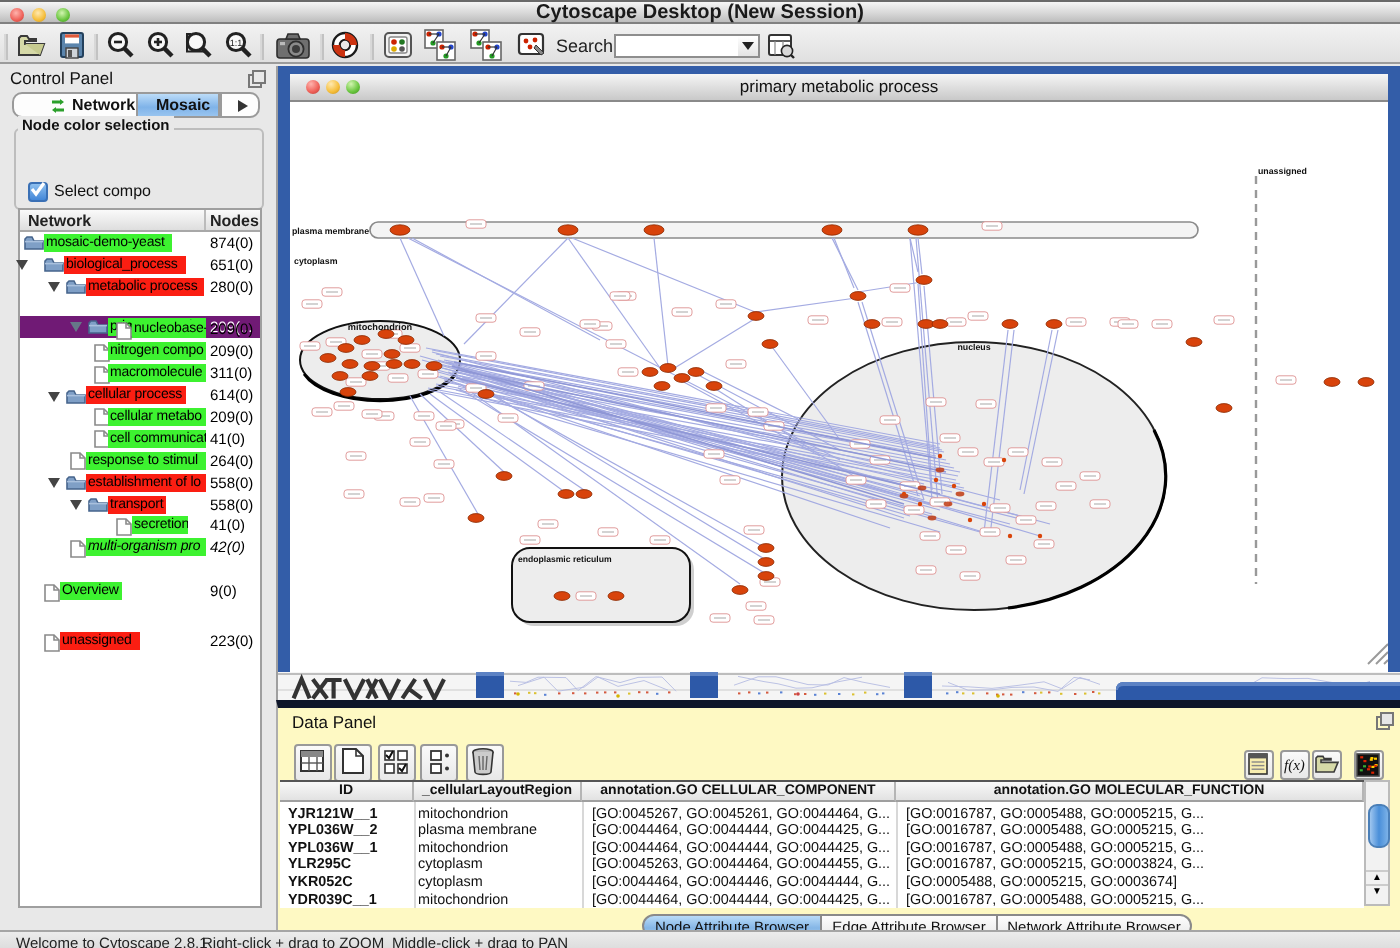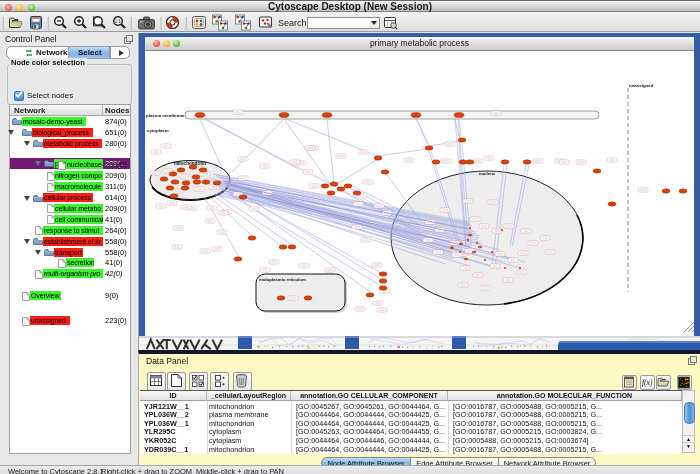--- a/index.html
+++ b/index.html
@@ -180,35 +180,35 @@
 <div class="abs" id="cpanel">
   <div class="abs" id="cphead">Control Panel</div>
   <svg class="abs" style="left:124px;top:2px" width="9" height="9">
       <rect x="0.5" y="2.5" width="6" height="6" fill="none" stroke="#777"></rect>
       <rect x="2.5" y="0.5" width="6" height="6" fill="#e8e8e8" stroke="#777"></rect>
     </svg>
   <div class="abs" id="tabbar">
     <div id="tabmosaic"></div>
     <div id="tabarrow"></div>
     <div class="abs tabtxt" style="left:29px;top:0">Network</div>
-    <div class="abs tabtxt" style="left:71px;top:0">Select</div>
+    <div class="abs tabtxt" style="left:71px;top:0">Mosaic</div>
     <svg class="abs" style="left:18px;top:2px" width="8" height="8">
         <path d="M1 2 L5 2 M3 6 L7 6" stroke="#2ca02c" stroke-width="1.4"></path>
         <path d="M5 0.5 L7 2 L5 3.5 Z M3 4.5 L1 6 L3 7.5 Z" fill="#2ca02c"></path>
       </svg>
     <div class="abs" style="left:112px;top:3px;width:0;height:0;border-top:3px solid transparent;border-bottom:3px solid transparent;border-left:5px solid #333;"></div>
   </div>
   <div class="abs" id="groupbox"></div>
   <div class="abs" id="grouplabel">Node color selection</div>
   <div class="abs" id="checkbox">
       <svg width="10" height="10" style="position:absolute;left:-1px;top:-2px">
         <path d="M2 4.5 L4 7 L8 1.5" stroke="#fff" stroke-width="1.6" fill="none"></path>
       </svg>
     </div>
-  <div class="abs" id="checklabel">Select nodes</div>
+  <div class="abs" id="checklabel">Select compo</div>
   <div class="abs" id="treebox">
     <div id="treehead">
         <span style="position:absolute;left:4px;top:0.5px">Network</span>
         <span style="position:absolute;left:95px;top:0.5px">Nodes</span>
         <div style="position:absolute;left:92px;top:0;width:1px;height:10px;background:#bbb"></div>
       </div>
     <div id="treerows">
         <div class="trow" style="top:11.2px;">
 <svg class="dicon" style="left:2px" width="10" height="9">
             <path d="M0.5 2.5 L0.5 7.5 L9.5 7.5 L9.5 3.5 L5 3.5 L4 1.5 L1.5 1.5 Z" fill="#7f9fc6" stroke="#46648c" stroke-width="0.8"></path>

